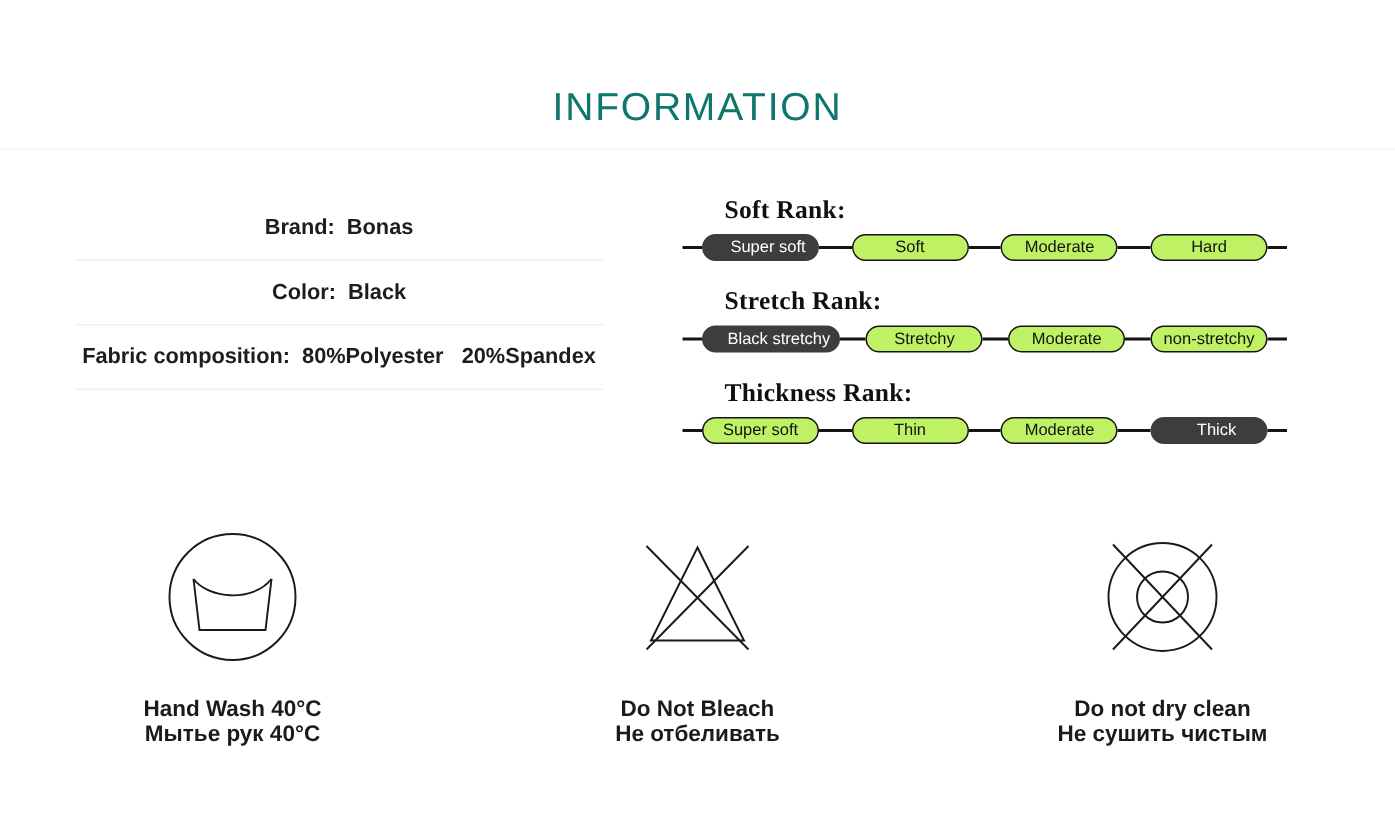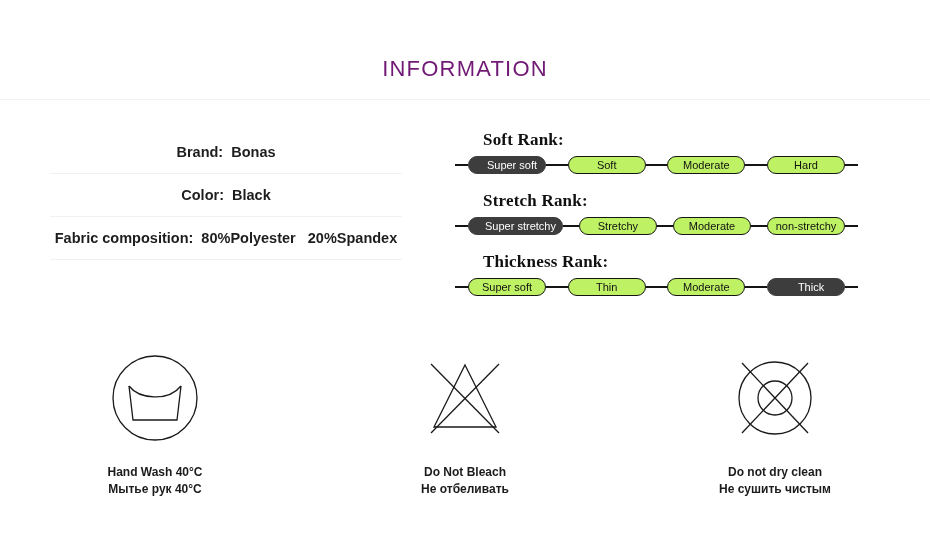--- a/index.html
+++ b/index.html
@@ -22,24 +22,24 @@
     position: relative;
     box-sizing: border-box;
     border-bottom: 1px solid #f2f2f2;
   }
   .page-title {
     position: absolute;
     left: 0;
     right: 0;
     top: 56px;
     text-align: center;
-    font-size: 22px;
+    font-size: 26px;
     font-weight: 300;
     letter-spacing: 1.2px;
-    color: #701a75;
+    color: #0f766e;
     font-family: "Liberation Sans", sans-serif;
   }
 
   
   .upper {
     position: relative;
     height: 225px;
   }
 
   
@@ -140,21 +140,21 @@
     text-align: center;
   }
   .care-icon {
     height: 105px;
     display: flex;
     align-items: center;
     justify-content: center;
   }
   .care-caption {
     margin-top: 14px;
-    font-size: 12px;
+    font-size: 15px;
     font-weight: bold;
     color: #1b1b1b;
     line-height: 17px;
   }
   .care-caption .ru {
     display: block;
   }
 </style>
 </head>
 <body>
@@ -191,21 +191,21 @@
         <span class="conn mid"></span>
         <span class="pill">Hard</span>
         <span class="conn"></span>
       </div>
     </div>
 
     <div class="rank-block">
       <div class="rank-label">Stretch Rank:</div>
       <div class="rank-track">
         <span class="conn"></span>
-        <span class="pill selected">Super stretchy</span>
+        <span class="pill selected">Black stretchy</span>
         <span class="conn mid"></span>
         <span class="pill">Stretchy</span>
         <span class="conn mid"></span>
         <span class="pill">Moderate</span>
         <span class="conn mid"></span>
         <span class="pill">non-stretchy</span>
         <span class="conn"></span>
       </div>
     </div>
 

